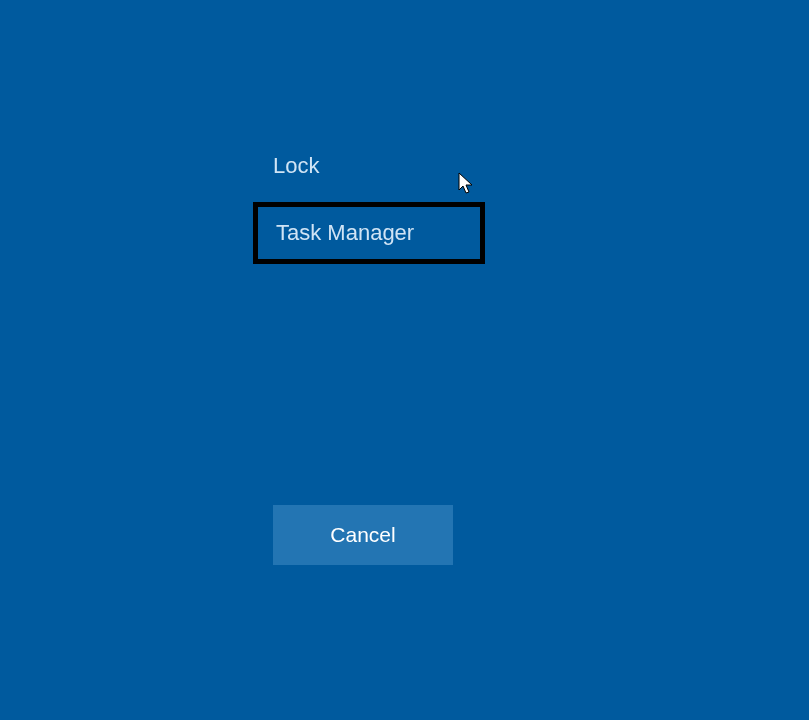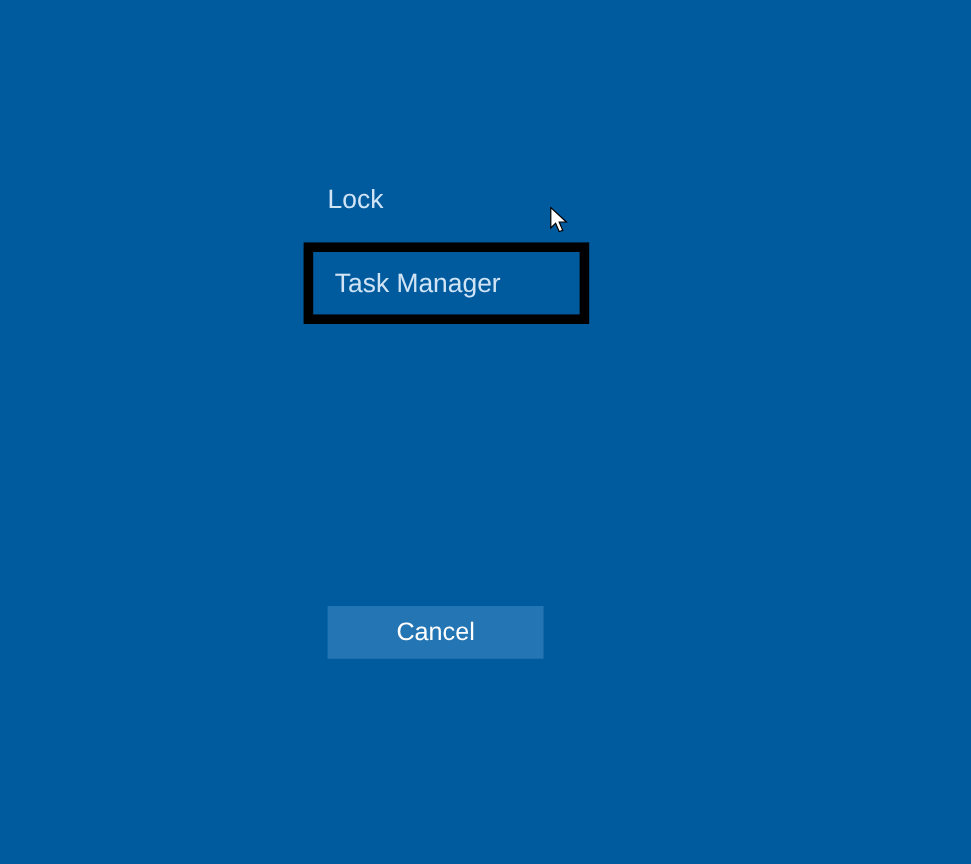--- a/index.html
+++ b/index.html
@@ -25,32 +25,32 @@
     }
     .menu-item {
       color: #d0e4f5;
       font-size: 22px;
       font-weight: 300;
       padding: 18px 0;
       cursor: pointer;
       white-space: nowrap;
     }
     .menu-item.highlighted {
-      border: 8px solid #000000;
+      border: 5px solid #000000;
       padding: 13px 66px 13px 18px;
       margin-left: -20px;
       margin-top: 5px;
       margin-bottom: 5px;
     }
     .cancel-button {
       position: absolute;
       left: 273px;
       top: 505px;
       width: 180px;
-      height: 44px;
+      height: 60px;
       background-color: #2375b3;
       color: #ffffff;
       font-size: 21px;
       font-weight: 300;
       border: none;
       cursor: pointer;
       font-family: inherit;
     }
     .cursor {
       position: absolute;

